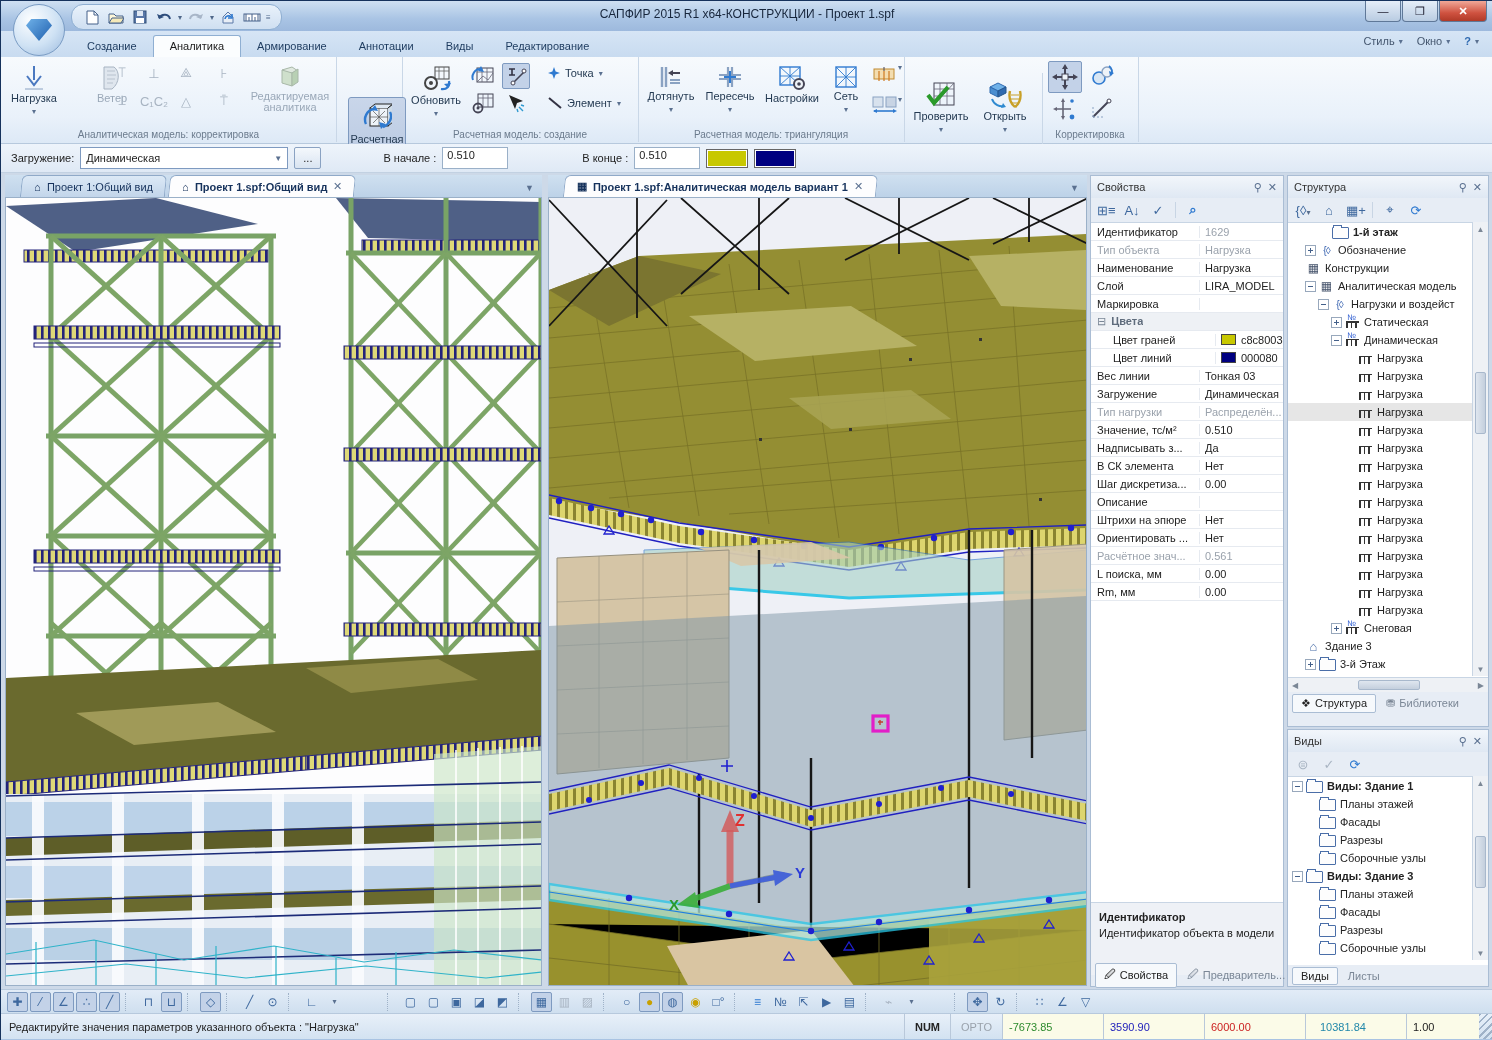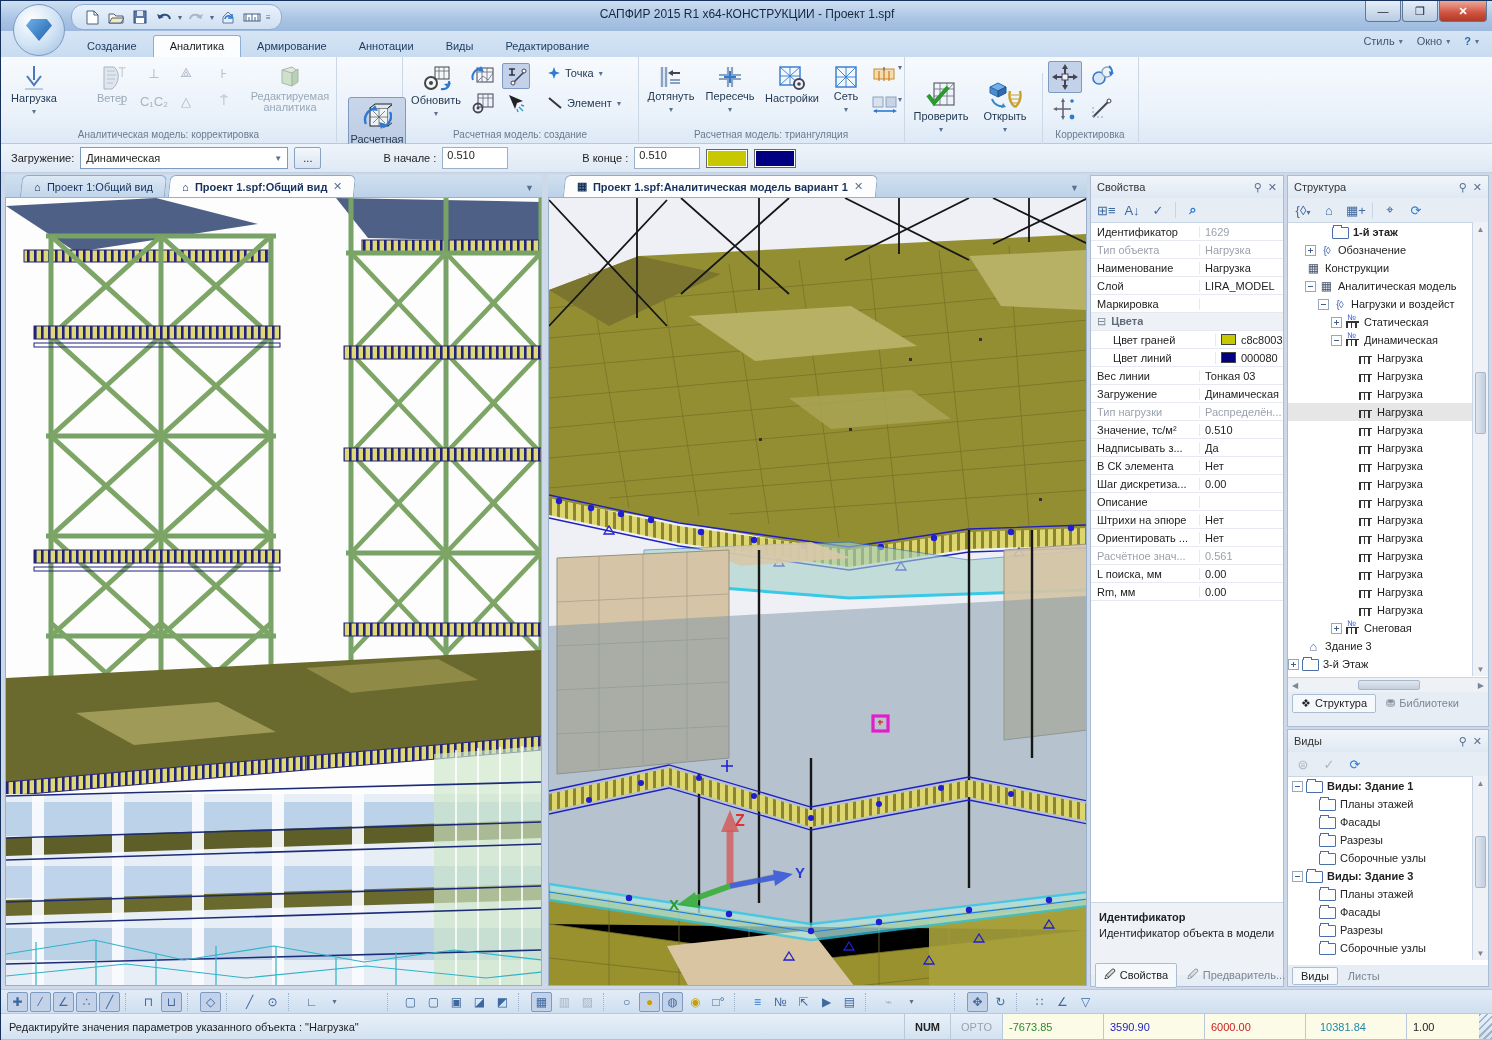--- a/index.html
+++ b/index.html
@@ -1057,21 +1057,21 @@
             <span class="ticon"></span>
             <span class="tlabel">Снеговая</span>
           </div>
 
           <div class="trow ex-none ic-home" style="padding-left: 4px;">
             <span class="expander"></span>
             <span class="ticon"></span>
             <span class="tlabel">Здание 3</span>
           </div>
 
-          <div class="trow ex-plus ic-folder" style="">
+          <div class="trow ex-plus ic-folder" style="padding-left: 17px;">
             <span class="expander"></span>
             <span class="ticon"></span>
             <span class="tlabel">3-й Этаж</span>
           </div>
         </div>
       <div class="scroll-v" style="right:0;top:46px;height:454px">
         <div class="ar">▲</div>
           <div class="thumb" style="top:150px;height:60px"></div>
         <div class="ar" style="position:absolute;bottom:0;left:0;right:0">▼</div>
       </div>

